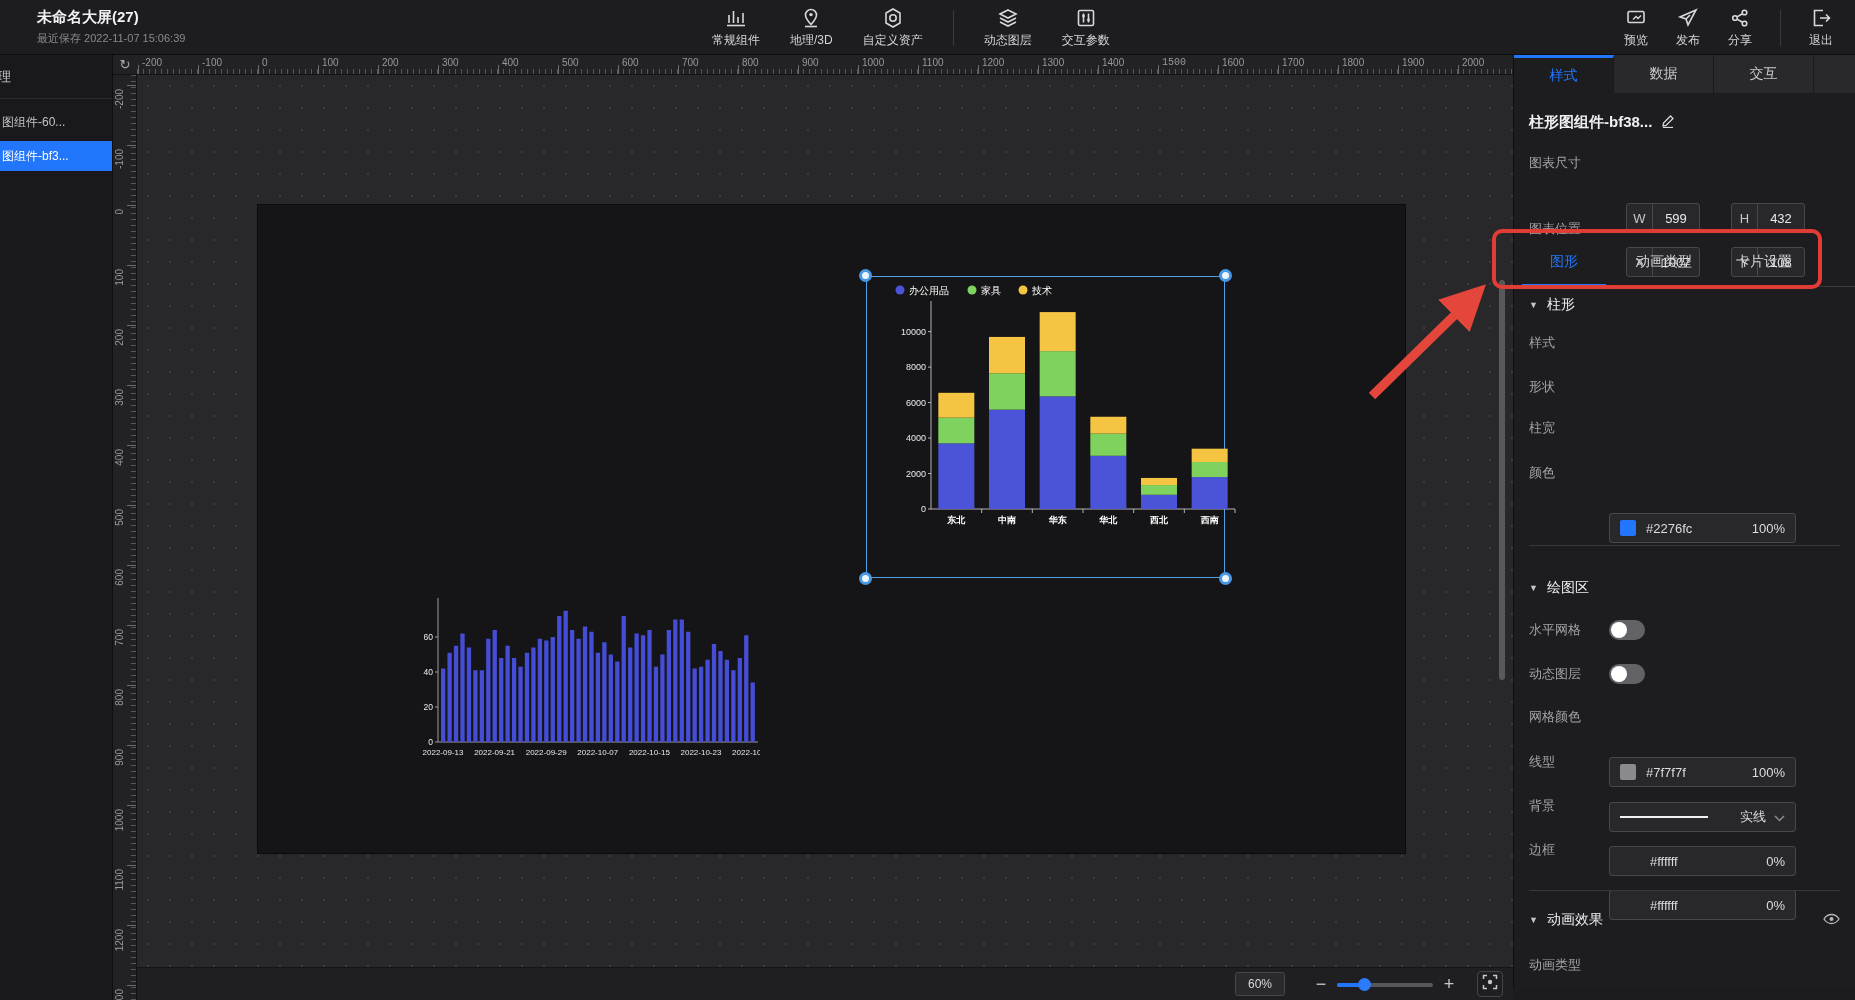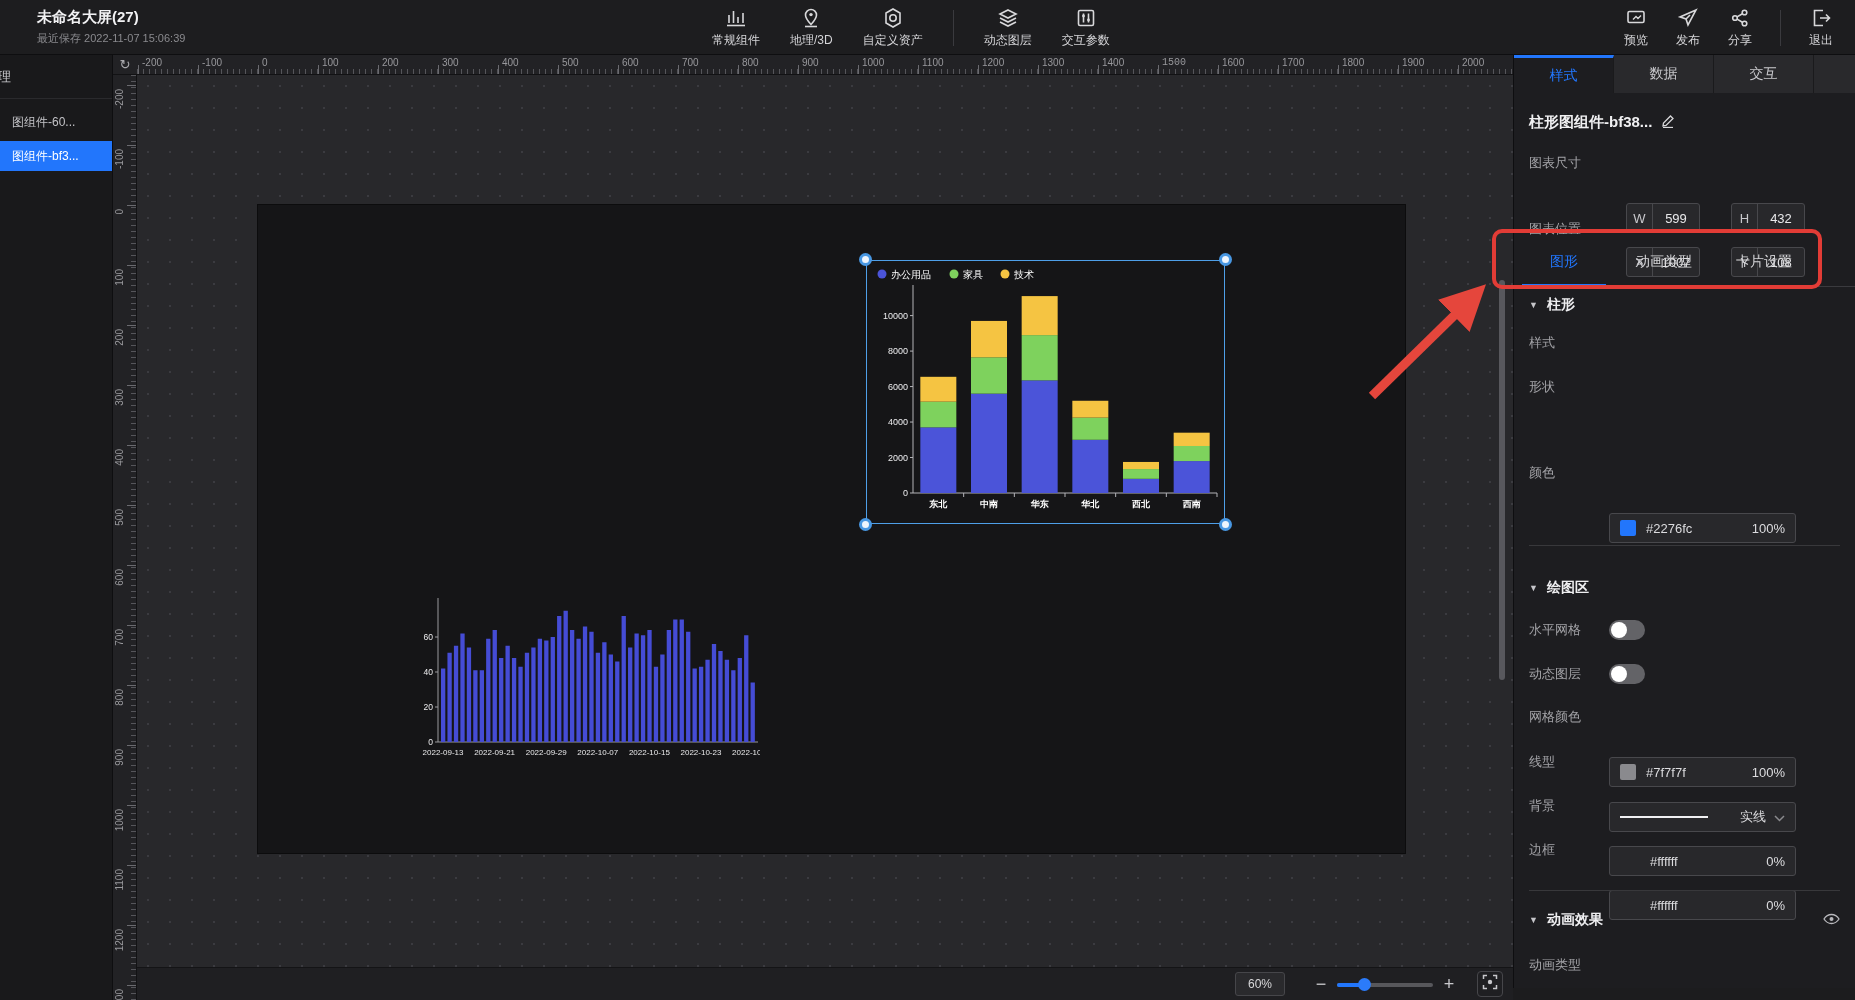--- a/index.html
+++ b/index.html
@@ -19,21 +19,21 @@
   .tool-label { font-size:12px; color:#d4d4d7; white-space:nowrap; }
   .tool-div { width:1px; height:36px; background:#3a3a3e; }
   .header-right { position:absolute; right:22px; top:0; height:55px; display:flex; align-items:center; gap:28px; }
 
   
   .sidebar { position:absolute; left:0; top:55px; width:113px; bottom:0; background:#19191b;
     border-right:1px solid #0e0e10; z-index:10; overflow:hidden; }
   .sb-header { height:44px; border-bottom:1px solid #2a2a2d; display:flex; align-items:center; }
   .sb-header span { font-size:13px; color:#c8c8cc; margin-left:-2px; }
   .sb-item { height:30px; display:flex; align-items:center; font-size:12px; color:#c3c3c7;
-    white-space:nowrap; padding-left:12px; margin-top:8px; cursor:pointer; }
+    white-space:nowrap; padding-left:2px; margin-top:8px; cursor:pointer; }
   .sb-item.selected { background:#2276fc; color:#fff; margin-top:4px; }
 
   
   .ruler-corner { position:absolute; left:113px; top:55px; width:24px; height:20px; background:#222225;
     z-index:9; color:#a8a8ac; font-size:13px; line-height:20px; text-align:center; border-bottom:1px solid #121214;}
   .ruler-h { position:absolute; left:137px; top:55px; width:1376px; height:20px; background:#222225;
     border-bottom:1px solid #121214; overflow:hidden; z-index:8; }
   .ruler-h .minors { position:absolute; left:0; bottom:0; width:100%; height:5px;
     background:repeating-linear-gradient(to right,#55555a 0 1px,transparent 1px 6px); }
   .ruler-v { position:absolute; left:113px; top:75px; width:24px; bottom:0; background:#222225;
@@ -48,22 +48,22 @@
 
   
   .canvas { position:absolute; left:137px; top:75px; width:1376px; bottom:0; background:#28282b;
     background-image:radial-gradient(#3b3b40 1.4px, transparent 1.5px); background-size:22px 22px; overflow:hidden; }
   .artboard { position:absolute; left:121px; top:130px; width:1147px; height:648px; background:#151517;
     box-shadow:0 0 0 1px #0c0c0d; }
   .canvas-scrollbar { position:absolute; left:1362px; top:205px; width:6px; height:400px;
     background:#58585d; border-radius:3px; }
 
   
-  .chart-comp { position:absolute; left:729px; top:185px; width:359px; height:264px;
-    border:1.5px solid #4e9fe8; }
+  .chart-comp { position:absolute; left:729px; top:201px; width:359px; height:302px;
+    border:1.5px solid #4e9fe8;padding-left:18px; }
   .handle { position:absolute; width:13px; height:13px; border-radius:50%; background:#eef5fd;
     border:3px solid #4897e2; }
   .h-tl { left:-8px; top:-8px; } .h-tr { right:-8px; top:-8px; }
   .h-bl { left:-8px; bottom:-8px; } .h-br { right:-8px; bottom:-8px; }
 
   .mini-chart { position:absolute; left:271px; top:517px; width:352px; height:172px; }
   svg text { font-family:"Liberation Sans","DejaVu Sans",sans-serif; }
 
   
   .canvas-bottombar { position:absolute; left:0; right:0; bottom:0; height:33px; background:#1f1f22;
@@ -96,21 +96,21 @@
   .dualbox .pre { width:26px; display:flex; align-items:center; justify-content:center; font-size:13px;
     color:#c8c8cc; border-right:1px solid #48484c; }
   .dualbox .val { flex:1; display:flex; align-items:center; justify-content:center; font-size:13px; color:#e8e8ea; }
   .subtabs { position:absolute; left:0; top:182px; width:342px; height:50px; border-bottom:1px solid #3a3a3e; display:flex; }
   .stab { width:100px; display:flex; align-items:center; justify-content:center; font-size:14px;
     color:#d6d6d9; cursor:pointer; position:relative; }
   .stab.active { color:#2276fc; }
   .stab.active::after { content:""; position:absolute; left:8px; right:8px; bottom:-1px; height:3px; background:#2276fc; }
   .sec-head { position:absolute; left:15px; height:20px; display:flex; align-items:center; gap:9px; }
   .sec-head .tri { font-size:9px; color:#c6c6ca; }
-  .sec-head .t { font-size:14px; font-weight:bold; color:#eeeef0; }
+  .sec-head .t { font-size:14px; font-weight:normal; color:#eeeef0; }
   .colorbox { position:absolute; left:95px; width:187px; height:30px; border:1px solid #48484c; background:#28282b;
     border-radius:3px; display:flex; align-items:center; padding:0 10px; font-size:13px; color:#dcdcdf;text-align:center; }
   .swatch { width:16px; height:16px; border-radius:2px; margin-right:10px; flex:none; }
   .colorbox .op { margin-left:auto; }
   .toggle { position:relative; width:36px; height:20px; background:#636367; border-radius:10px; cursor:pointer; }
   .toggle .knob { position:absolute; left:2px; top:2px; width:16px; height:16px; background:#fff; border-radius:50%; }
   .pdivider { position:absolute; left:15px; right:15px; height:1px; background:#38383b; }
   .chev { margin-left:8px; flex:none; }
 
   
@@ -526,20 +526,23 @@
       <span class="t">柱形</span>
     </div>
     <div class="prow" style="top:273px">
       <span class="plabel">样式</span>
     </div>
 
     <div class="prow" style="top:317px">
       <span class="plabel">形状</span>
     </div>
 
+    <div class="prow" style="top:358px">
+      <span class="plabel">柱宽</span>
+    </div>
 
     <div class="prow" style="top:403px">
       <span class="plabel">颜色</span>
     </div>
     <div class="colorbox" style="top:458px">
       <span class="swatch" style="background:#2276fc"></span>
       <span>#2276fc</span>
       <span class="op">100%</span>
     </div>
 

